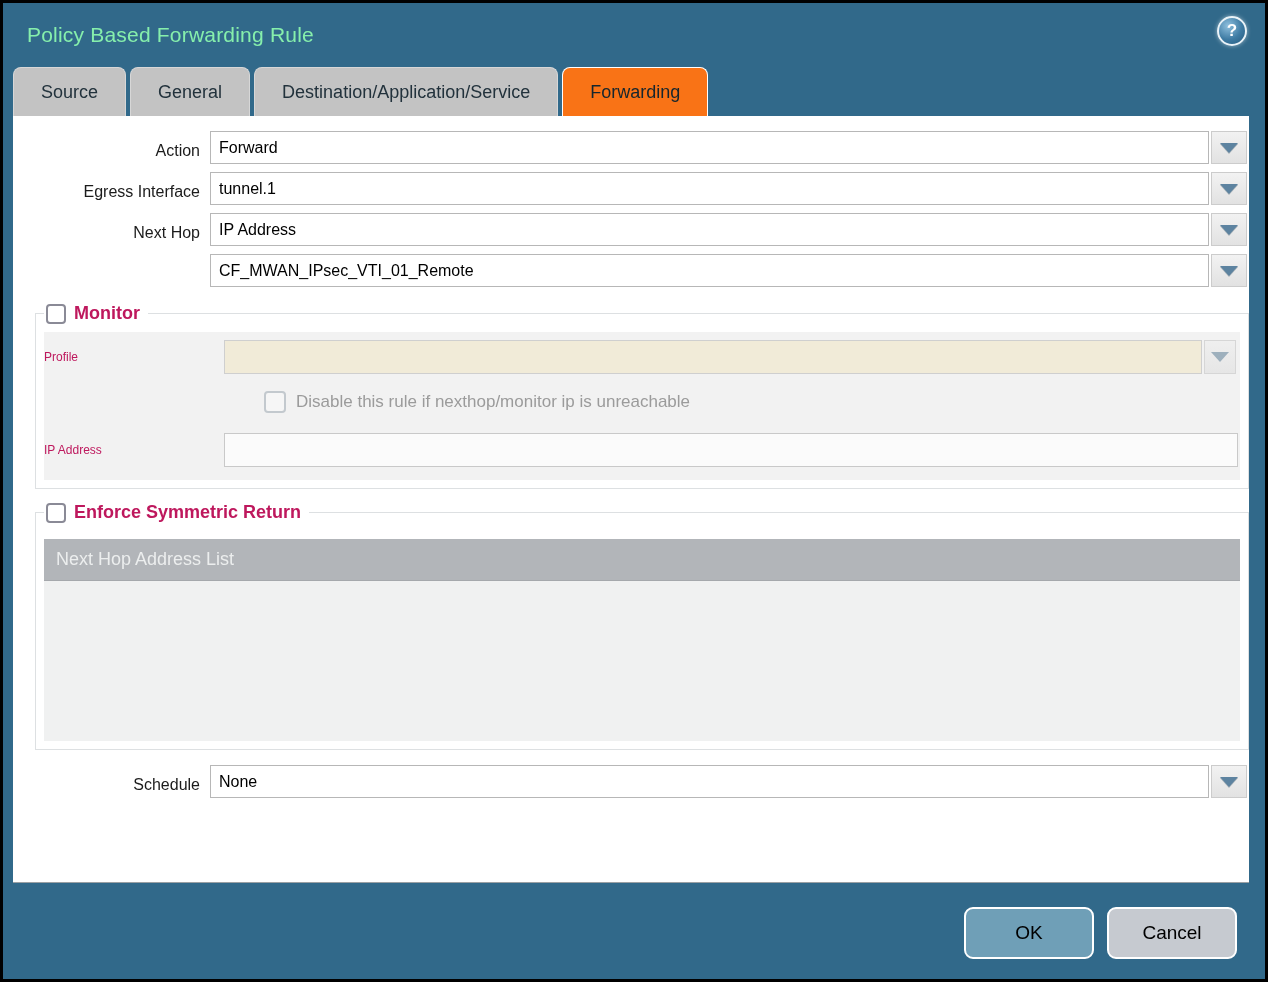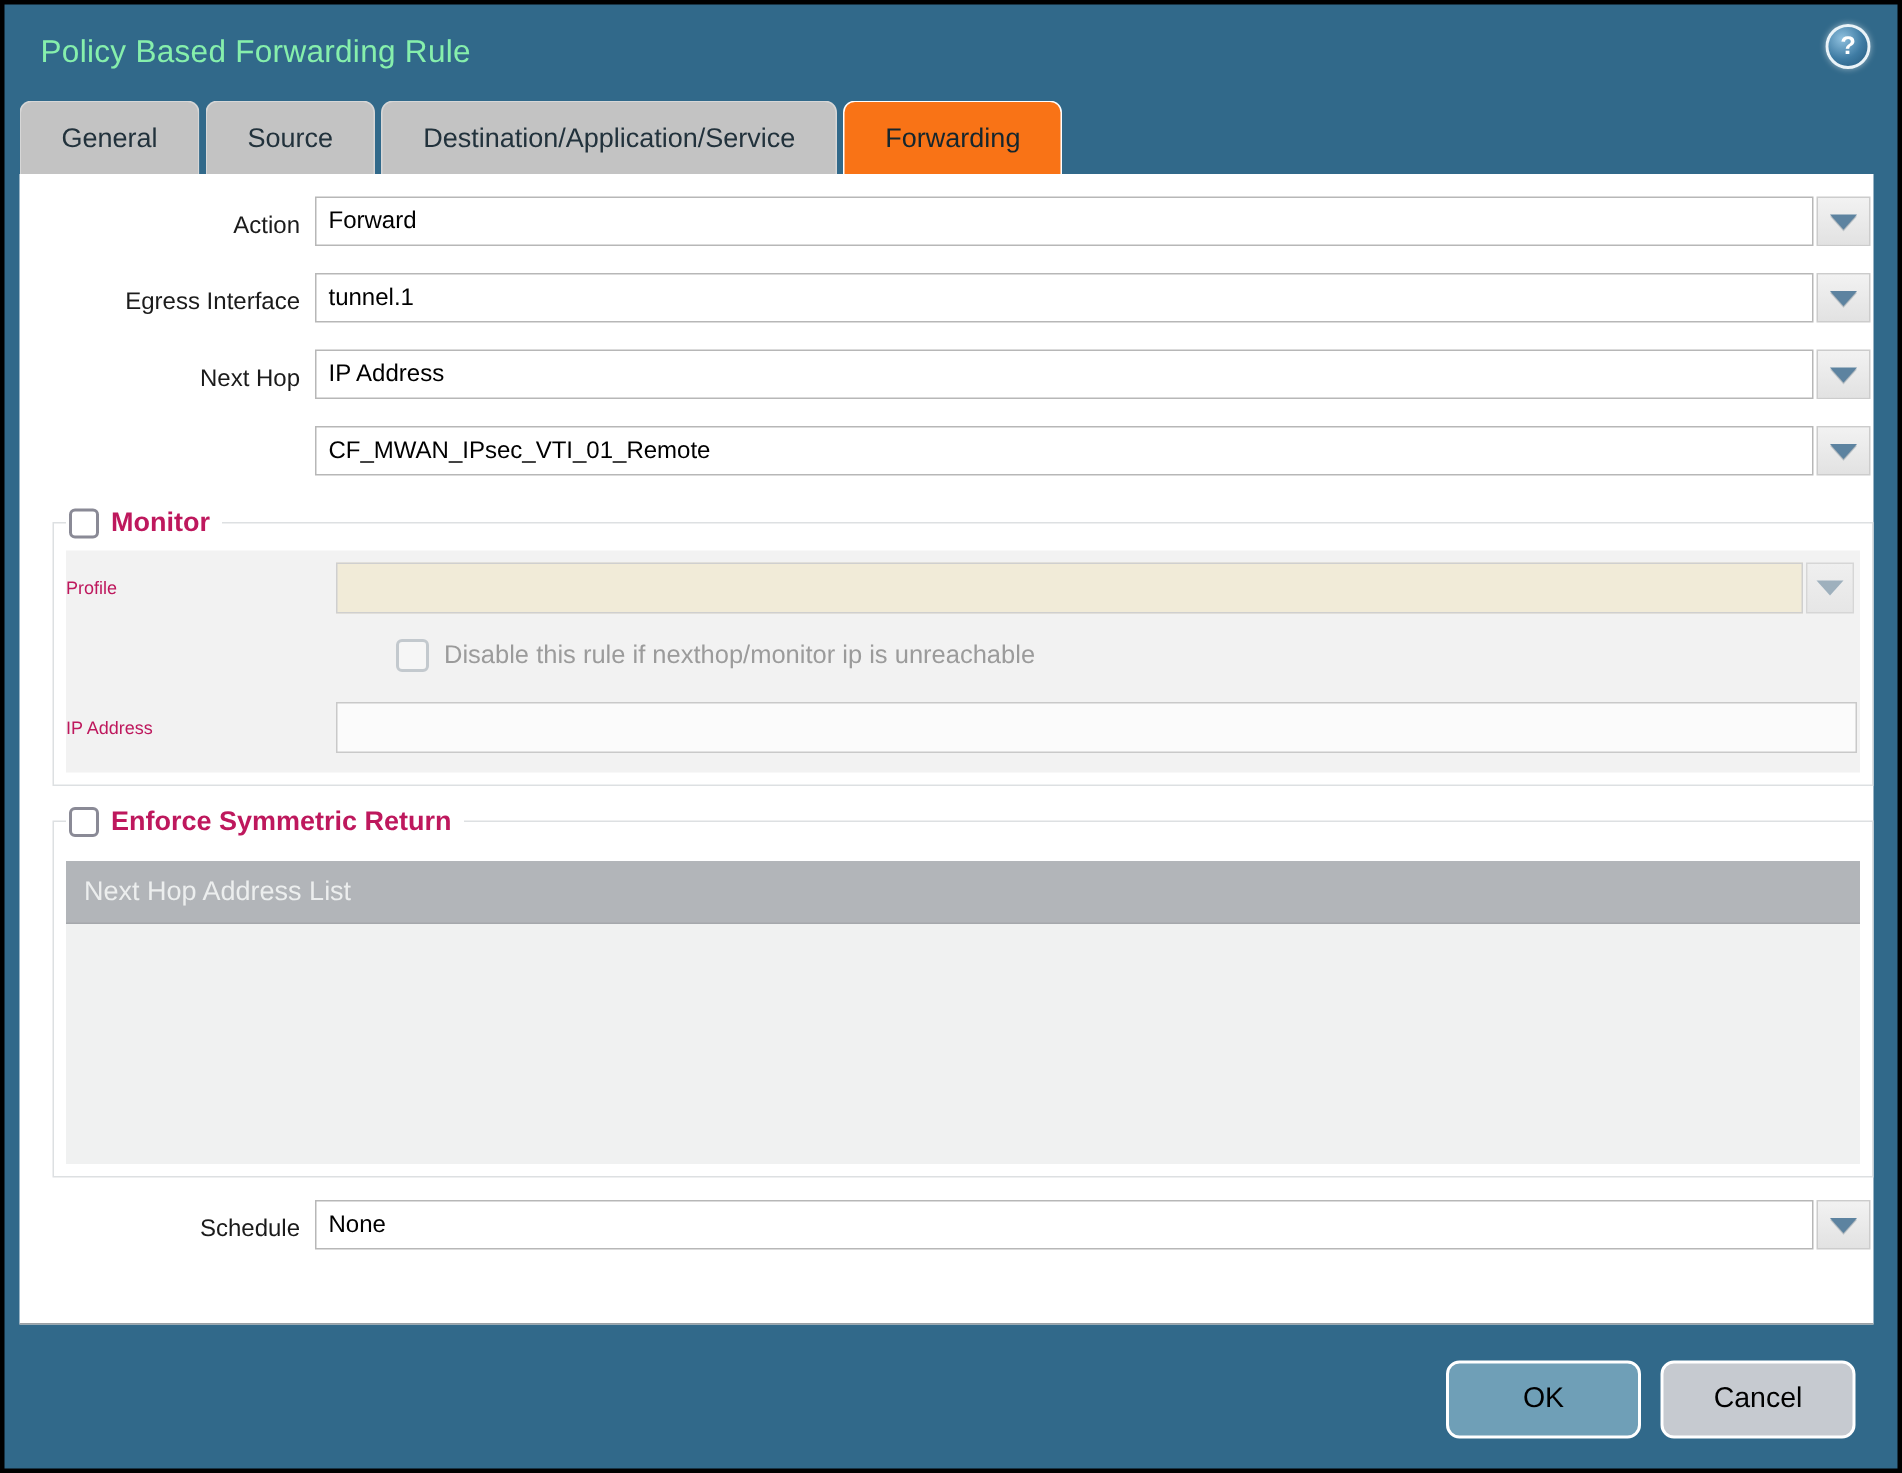--- a/index.html
+++ b/index.html
@@ -56,21 +56,21 @@
   
   .content {
     margin-left: 10px;
     width: 1236px; height: 767px;
     background: #fff;
     padding: 18px 0 0 0;
     border-bottom: 1px solid #9aa0a4;
   }
   .form-row {
     display: flex; align-items: center;
-    margin-bottom: 18px;
+    margin-bottom: 8px;
     height: 33px;
   }
   .form-row .lbl {
     width: 197px; text-align: right;
     padding-right: 10px;
     font-size: 16px; color: #1b1b1b;
     flex: none;
   }
   .field-wrap { display: flex; flex: 1; height: 39px; margin-right: 2px; }
   .field {
@@ -209,24 +209,24 @@
 
   <div class="titlebar">
     <div class="title">Policy Based Forwarding Rule</div>
     <div class="help-btn">
       <span>?</span>
     </div>
   </div>
 
   <div class="tabs">
     <div class="tab">
+      <span>Source</span>
+    </div>
+    <div class="tab">
       <span>General</span>
-    </div>
-    <div class="tab">
-      <span>Source</span>
     </div>
     <div class="tab">
       <span>Destination/Application/Service</span>
     </div>
     <div class="tab active">
       <span>Forwarding</span>
     </div>
   </div>
 
   <div class="content">

